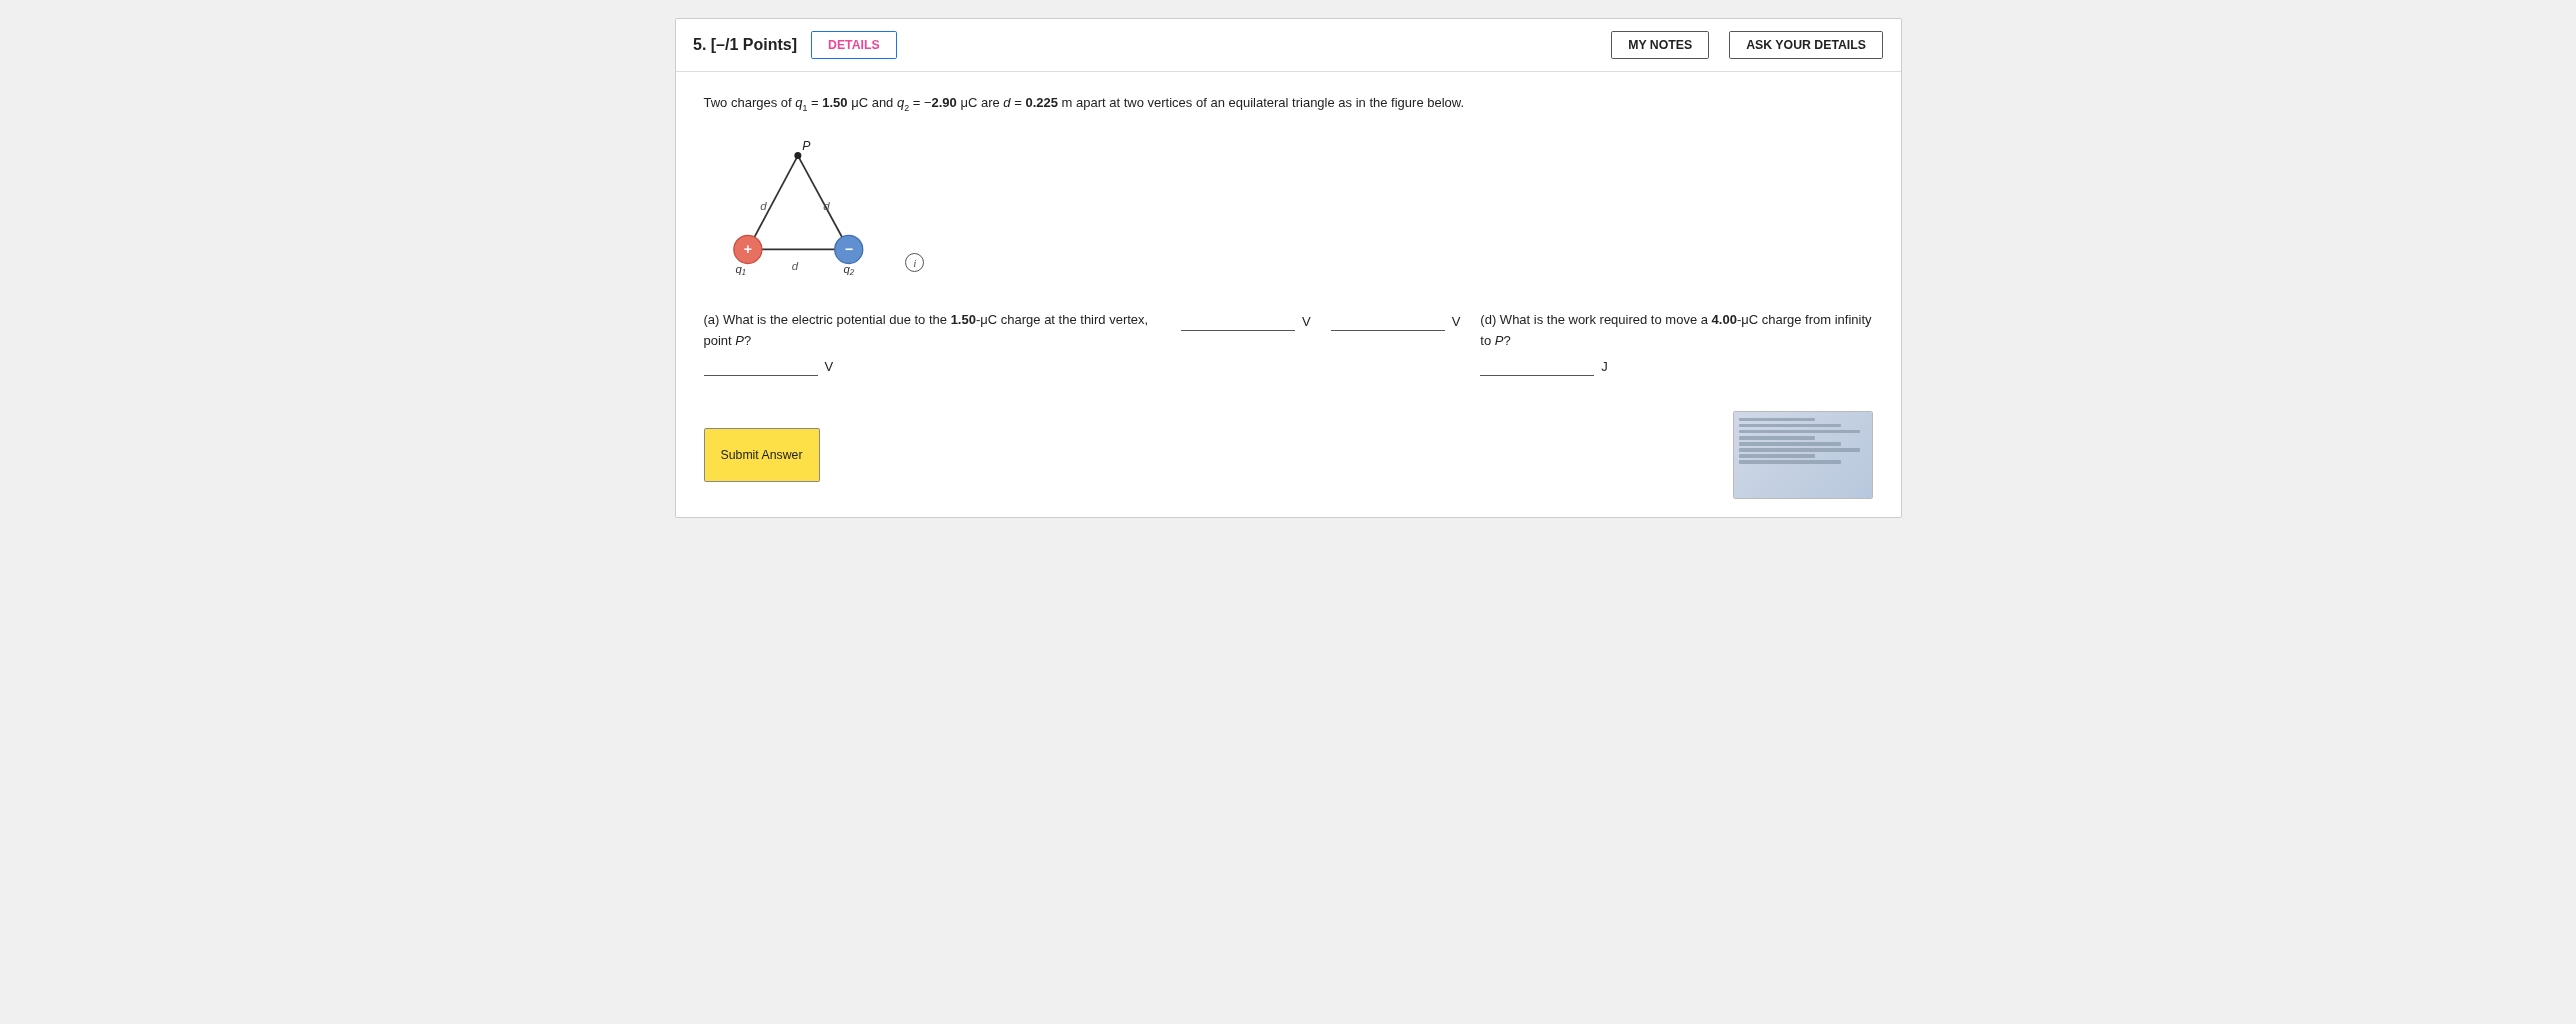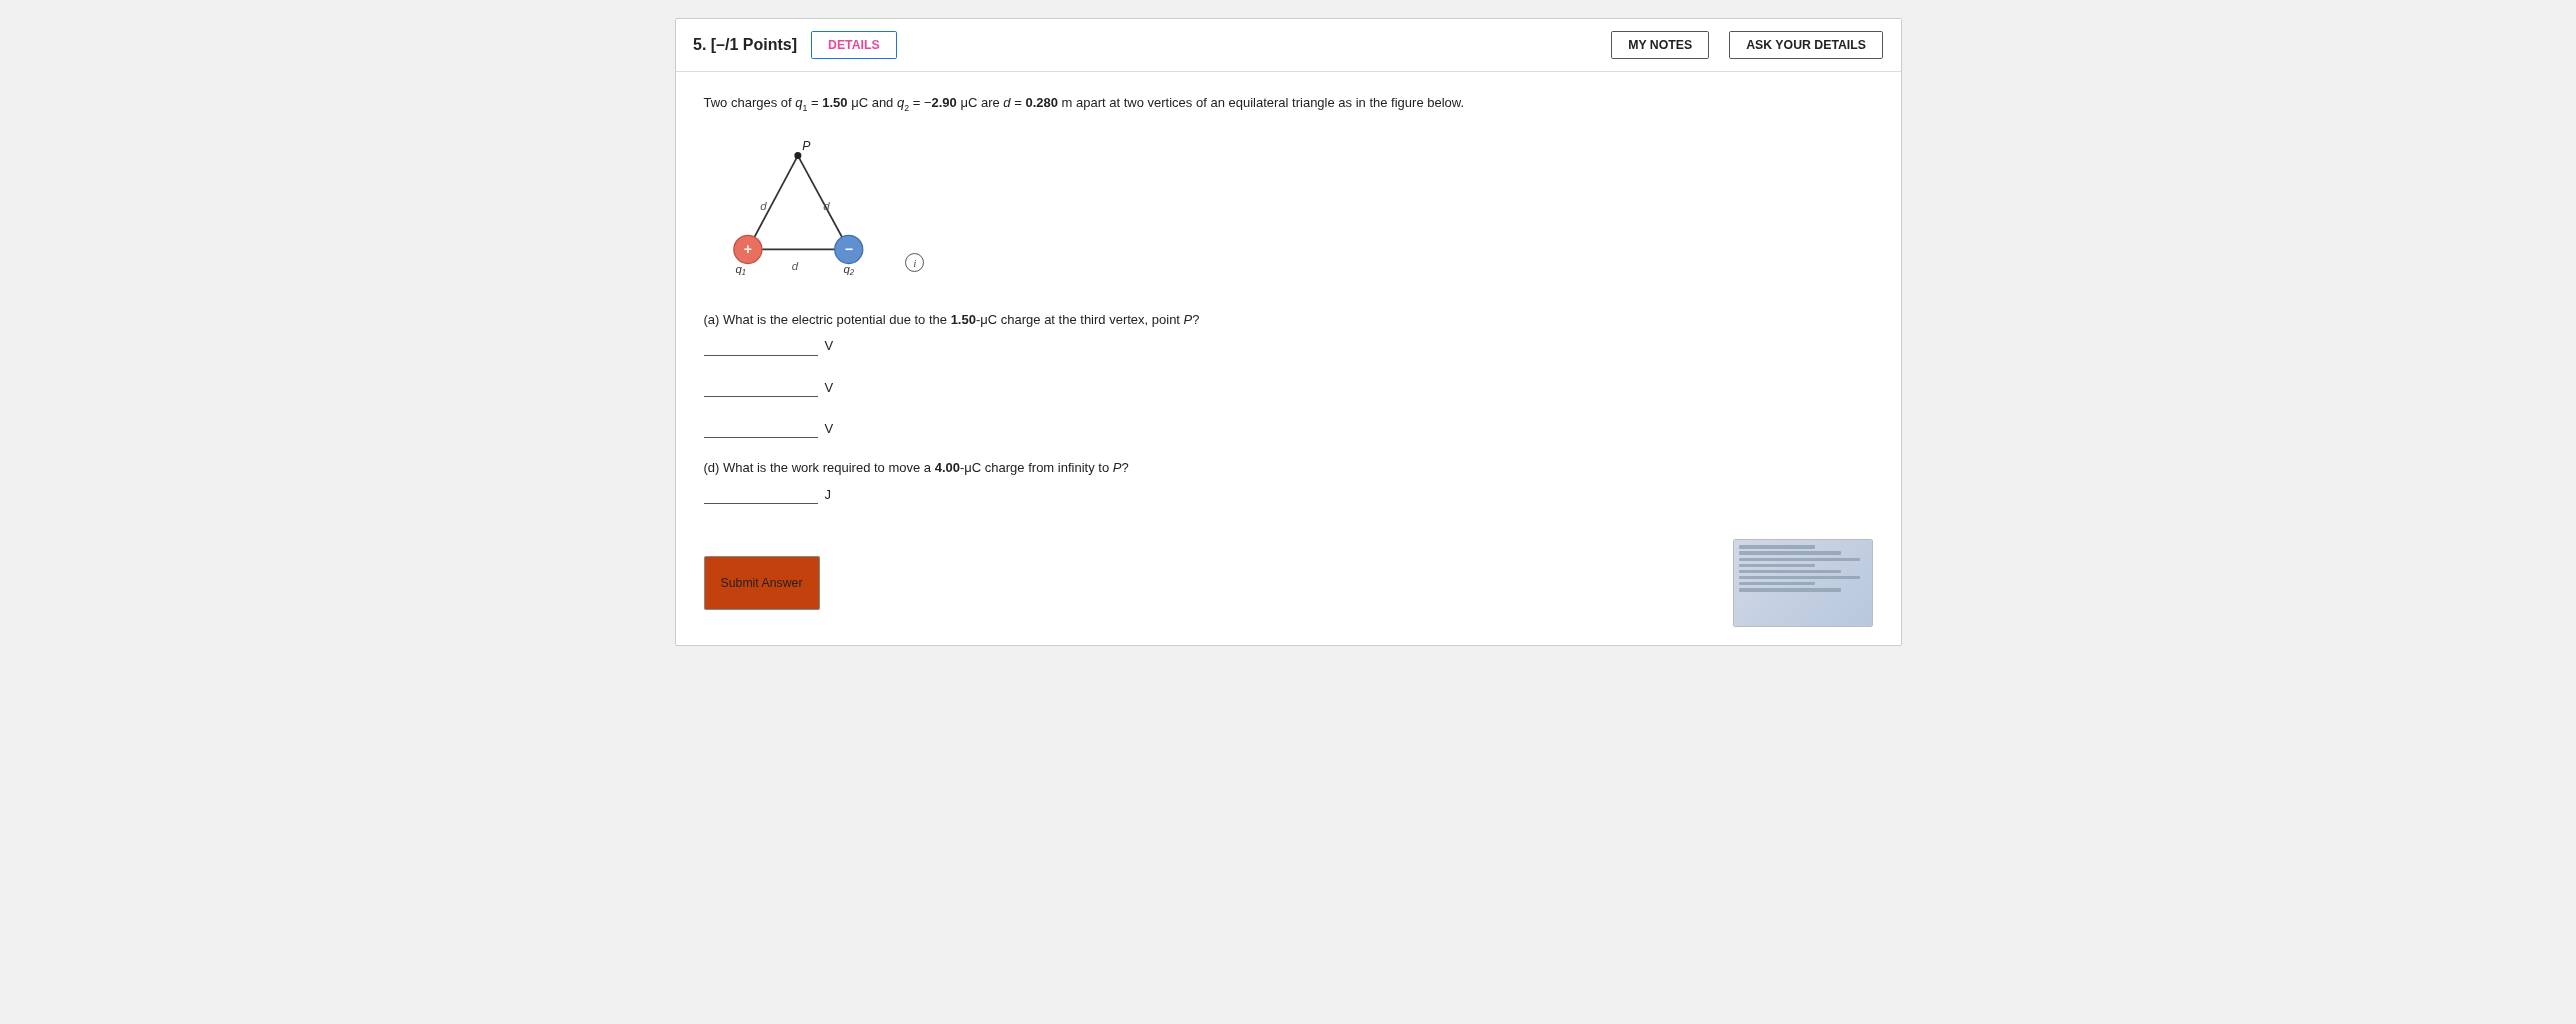--- a/index.html
+++ b/index.html
@@ -94,21 +94,21 @@
       color: #555;
       margin-left: 8.8px;
       cursor: pointer;
       font-style: italic;
       font-family: Georgia, serif;
       position: relative;
       top: 53px;
     }
     .questions-section {
       display: flex;
-      flex-direction: column;
+      flex-direction: row;
       gap: 20px;
     }
     .question-row {
       display: flex;
       flex-direction: column;
       gap: 3.5px;
     }
     .question-text {
       font-size: 13px;
       color: #222;
@@ -135,21 +135,21 @@
       color: #222;
     }
     .footer-area {
       padding: 14px 28px 17.5px 28px;
       display: flex;
       align-items: center;
       justify-content: space-between;
     }
     .submit-button {
       border: 0.9px solid #888;
-      background: #c2410c;
+      background: #fde047;
       color: #222;
       padding: 19px 16px;
       font-size: 12.3px;
       cursor: pointer;
       border-radius: 1.8px;
     }
     .thumbnail-area {
       width: 140px;
       height: 88px;
       background: #e0e0e0;
@@ -192,21 +192,21 @@
     </div>
     <div class="header-right">
       <button class="my-notes-button">MY NOTES</button>
       <button class="ask-teacher-button">ASK YOUR DETAILS</button>
     </div>
   </div>
 
   <div class="content-area">
 
     <div class="problem-statement">
-      Two charges of <i>q</i><sub>1</sub> = <b>1.50</b> μC and <i>q</i><sub>2</sub> = −<b>2.90</b> μC are <i>d</i> = <b>0.280</b> m apart at two vertices of an equilateral triangle as in the figure below.
+      Two charges of <i>q</i><sub>1</sub> = <b>1.50</b> μC and <i>q</i><sub>2</sub> = −<b>2.90</b> μC are <i>d</i> = <b>0.225</b> m apart at two vertices of an equilateral triangle as in the figure below.
     </div>
 
     <div class="figure-container">
       <svg class="triangle-svg" viewBox="0 0 220 180">
 
         <line x1="50" y1="135" x2="165" y2="135" stroke="#333" stroke-width="2"></line>
 
         <line x1="50" y1="135" x2="107" y2="28" stroke="#333" stroke-width="2"></line>
 
         <line x1="165" y1="135" x2="107" y2="28" stroke="#333" stroke-width="2"></line>

